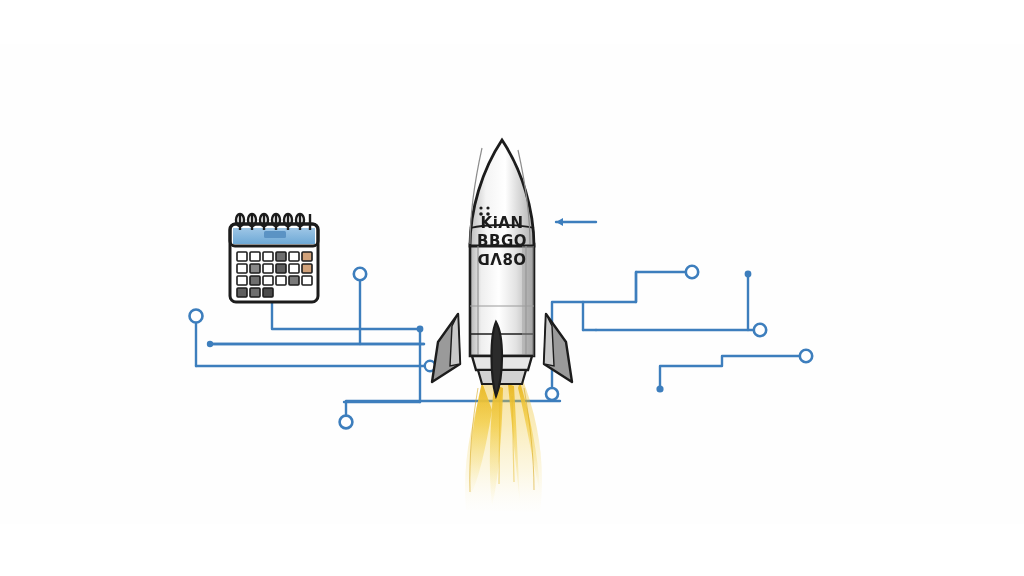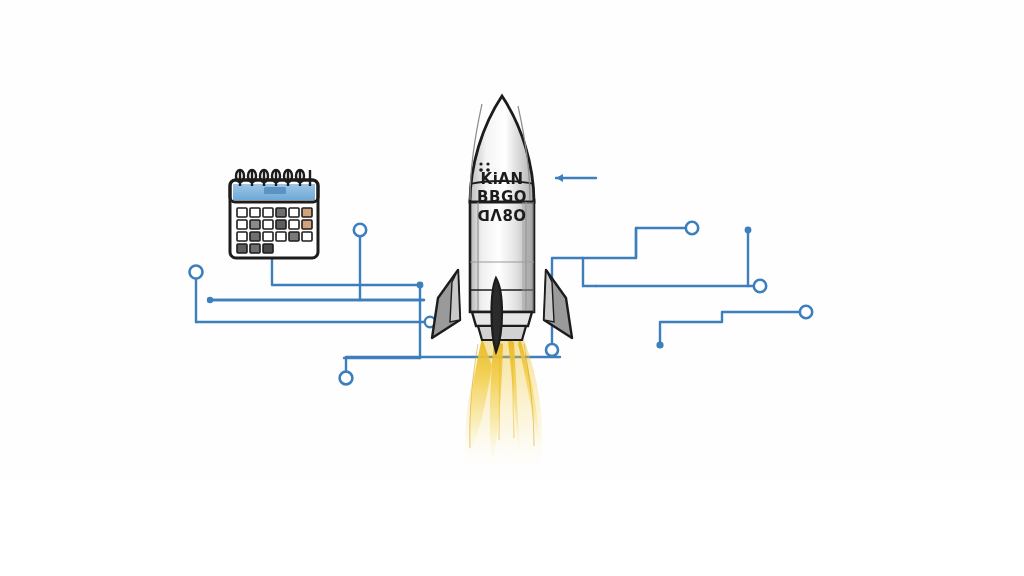--- a/index.html
+++ b/index.html
@@ -1,17 +1,17 @@
 <!DOCTYPE html>
 <html><head>
 <meta charset="utf-8">
 <style>
   html,body{margin:0;padding:0;background:#ffffff;}
   body{width:1024px;height:576px;overflow:hidden;font-family:"Liberation Sans",sans-serif;}
-  #stage{position:relative;width:1024px;height:480px;background:#fefefe;}
+  #stage{position:relative;width:1024px;height:480px;background:#fefefe;margin-top:44px;}
   #stage svg{position:absolute;left:0;top:0;}
   .hidden-label{position:absolute;width:1px;height:1px;overflow:hidden;clip:rect(0 0 0 0);white-space:nowrap;}
 </style>
 </head>
 <body>
 
 <div id="stage">
 
   <span class="hidden-label">Rocket launch over city skyline sketch infographic</span>
 

